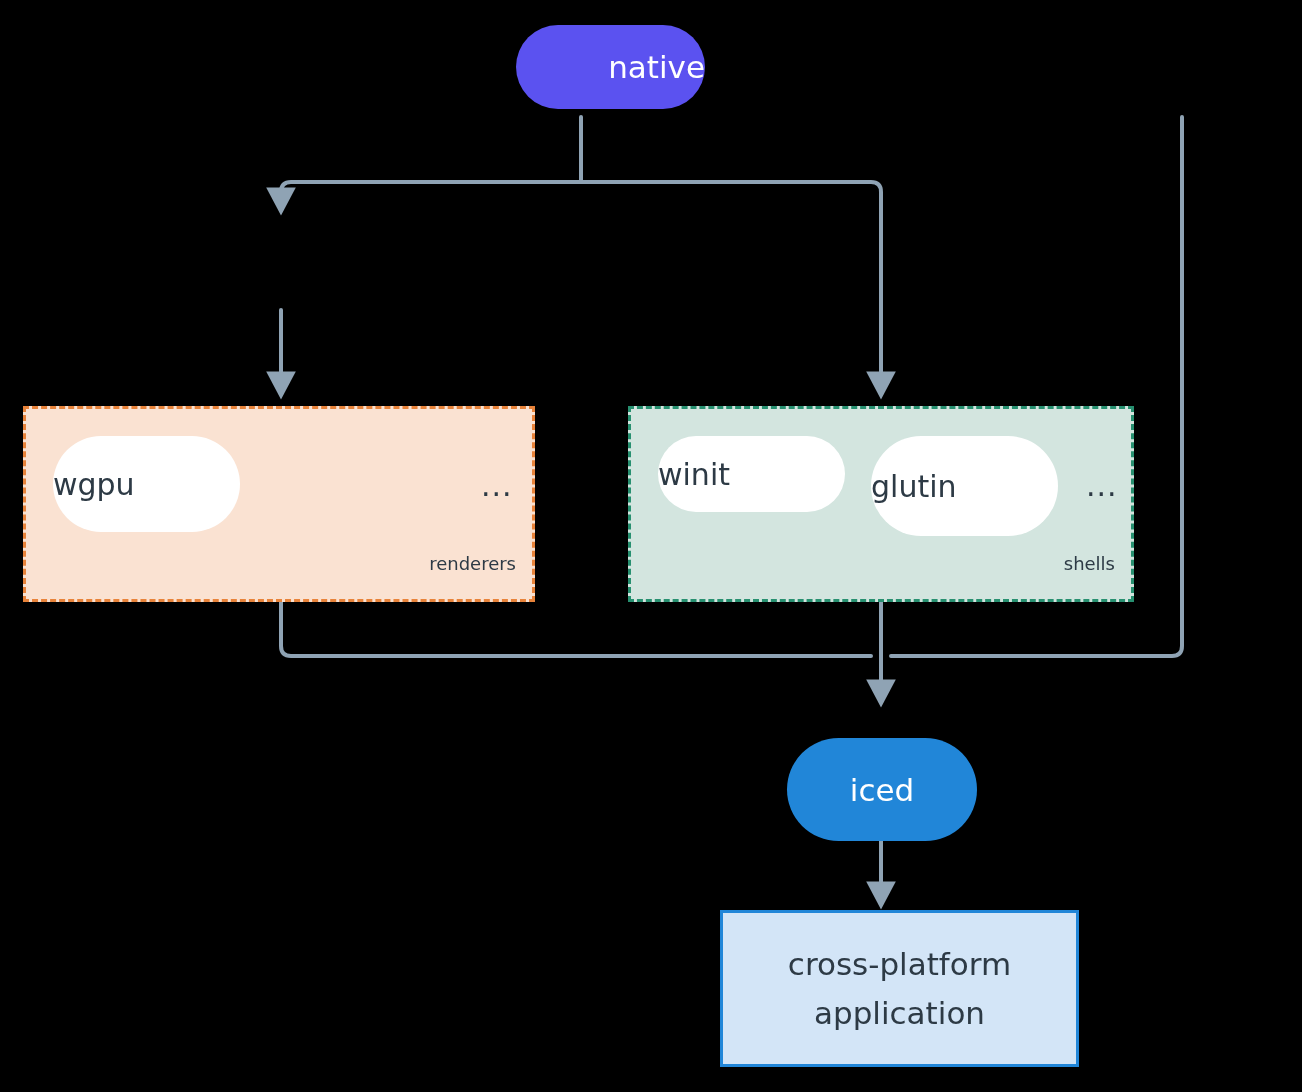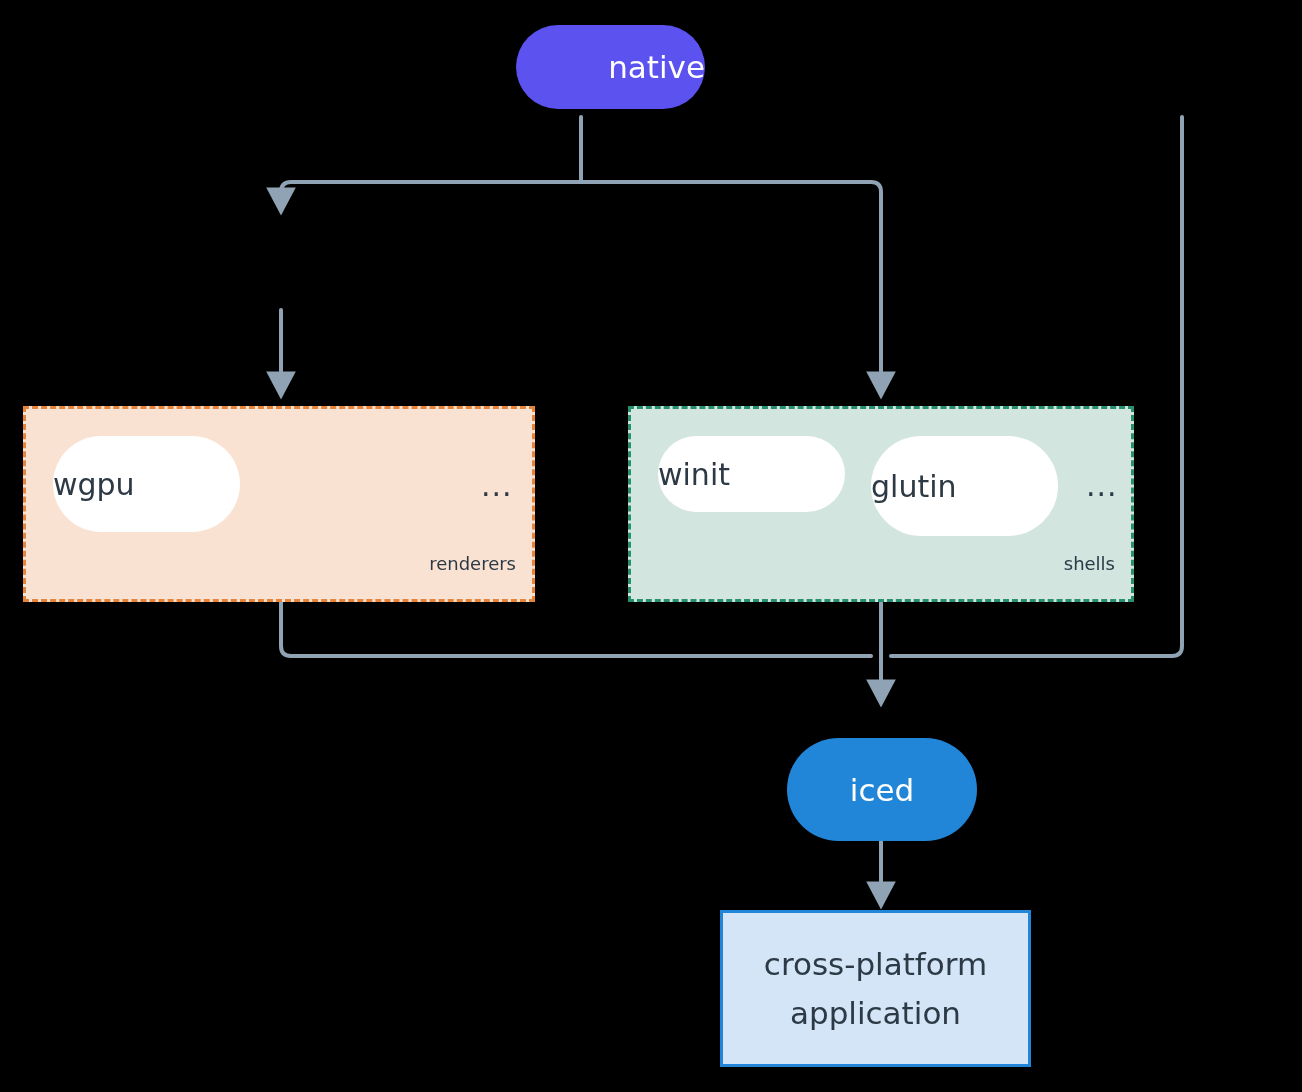--- a/index.html
+++ b/index.html
@@ -156,18 +156,18 @@
       <span>glutin</span>
     </div>
     <div class="ellipsis" style="left:455px; top:62px;">...</div>
     <div class="group-label">shells</div>
   </div>
 
   <div class="node pill node-iced" style="left:787px; top:710px; width:190px; height:103px;margin-top:28px;">
     <span>iced</span>
   </div>
 
-  <div class="app-box" style="left:720px; top:910px; width:311px; height:157px;">
+  <div class="app-box" style="left:720px; top:910px; width:359px; height:157px;">
     <span>cross-platform</span>
     <span>application</span>
   </div>
 
 </div>
 
 </body></html>

